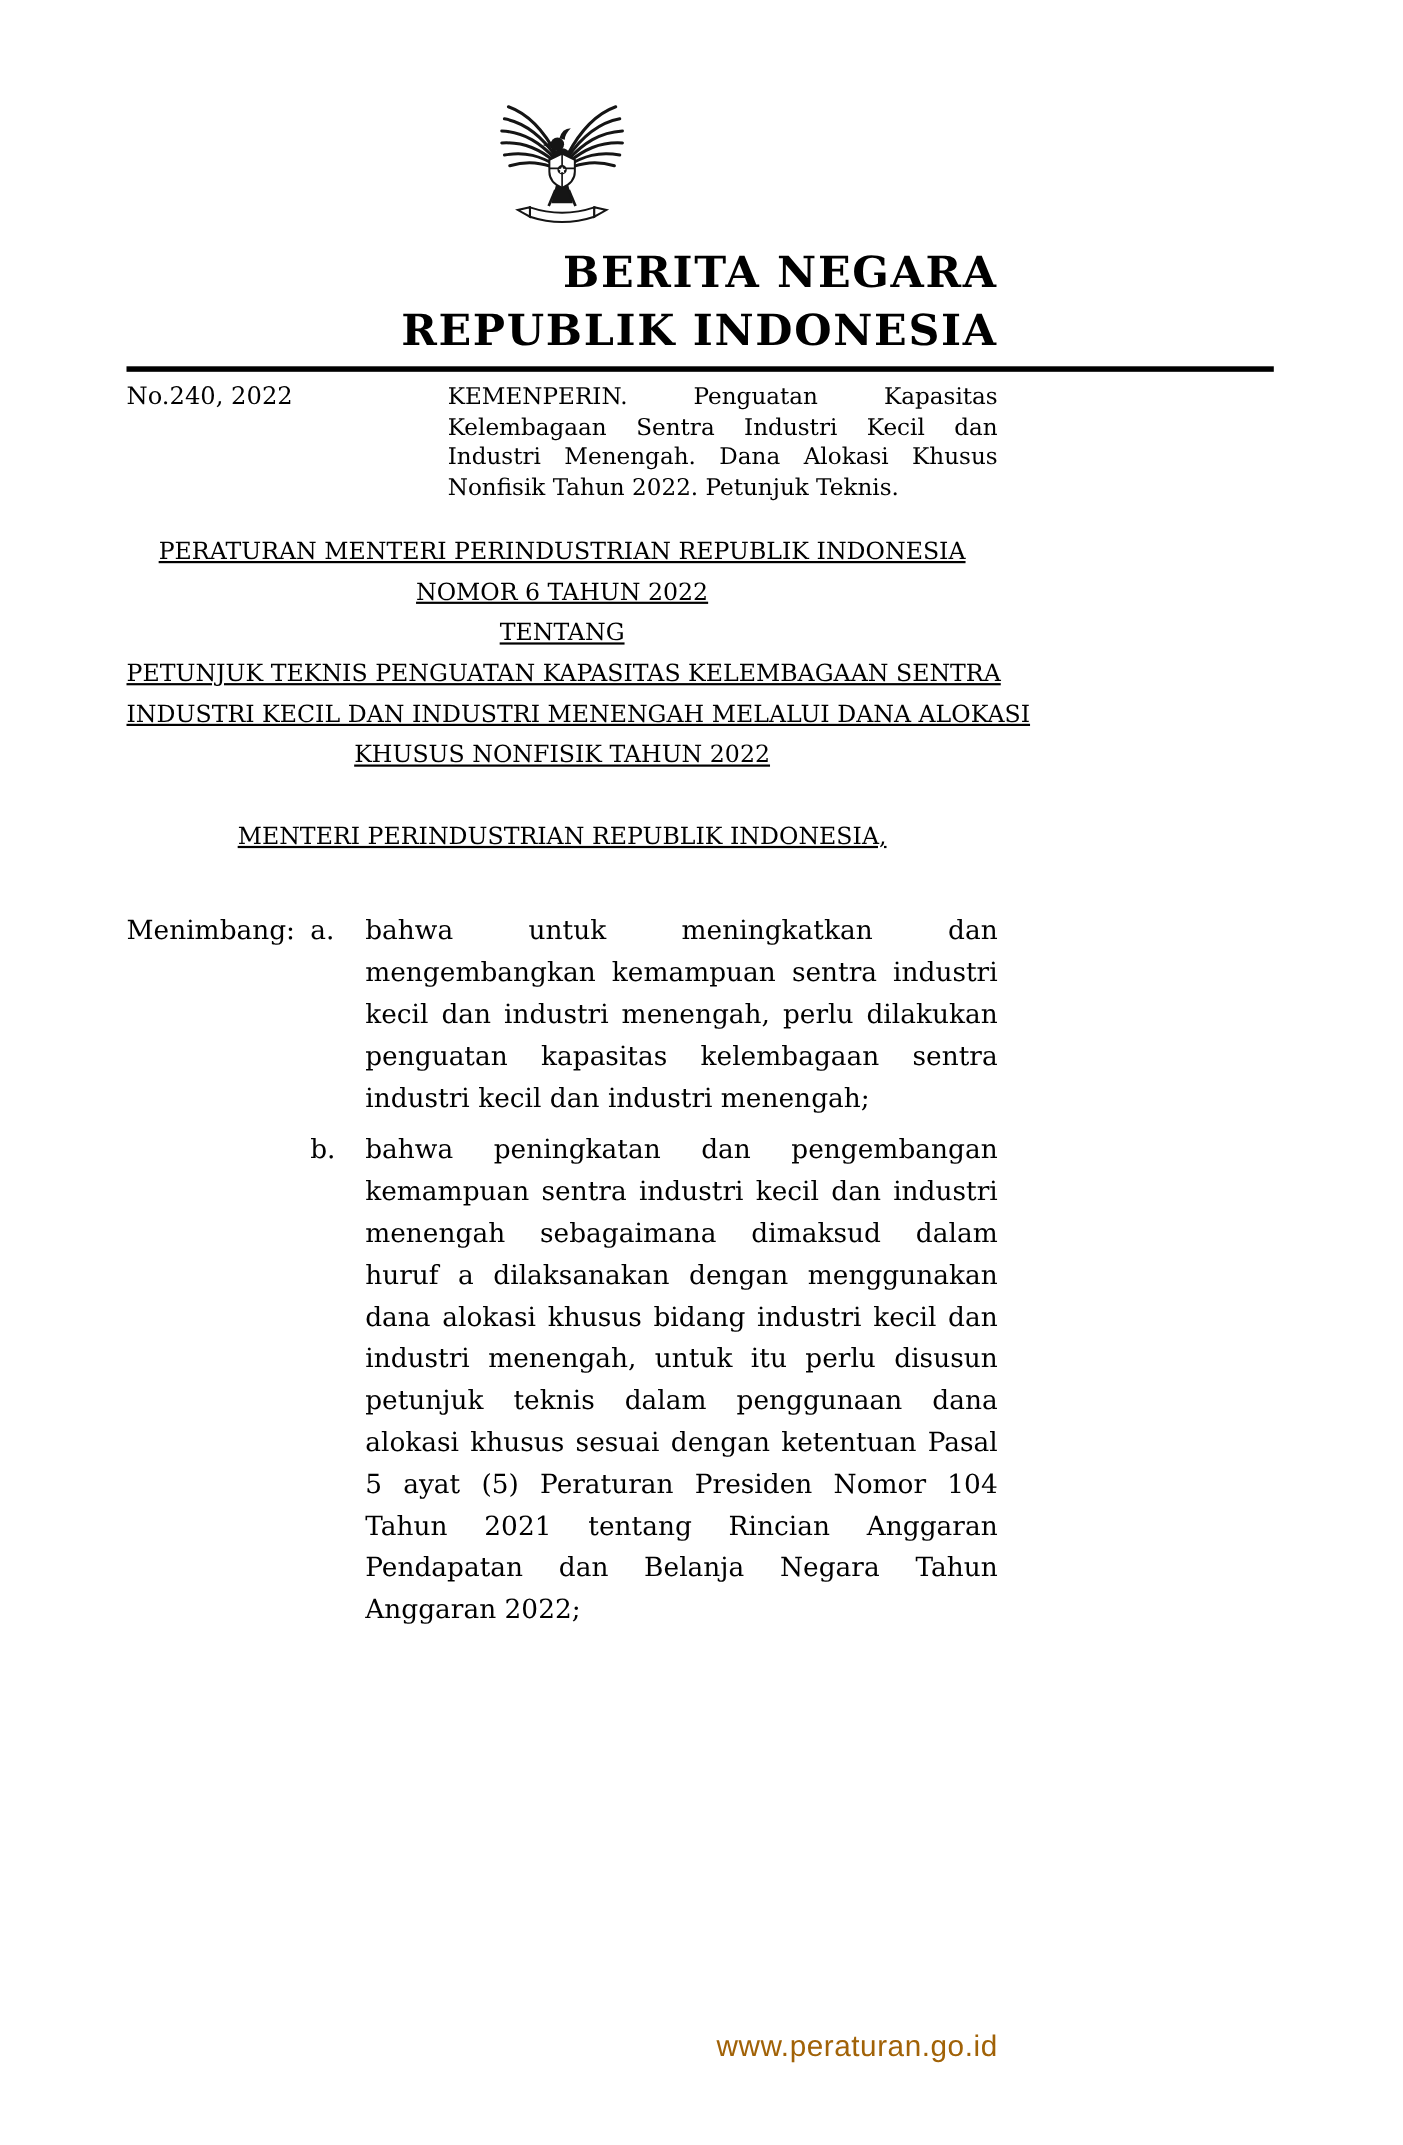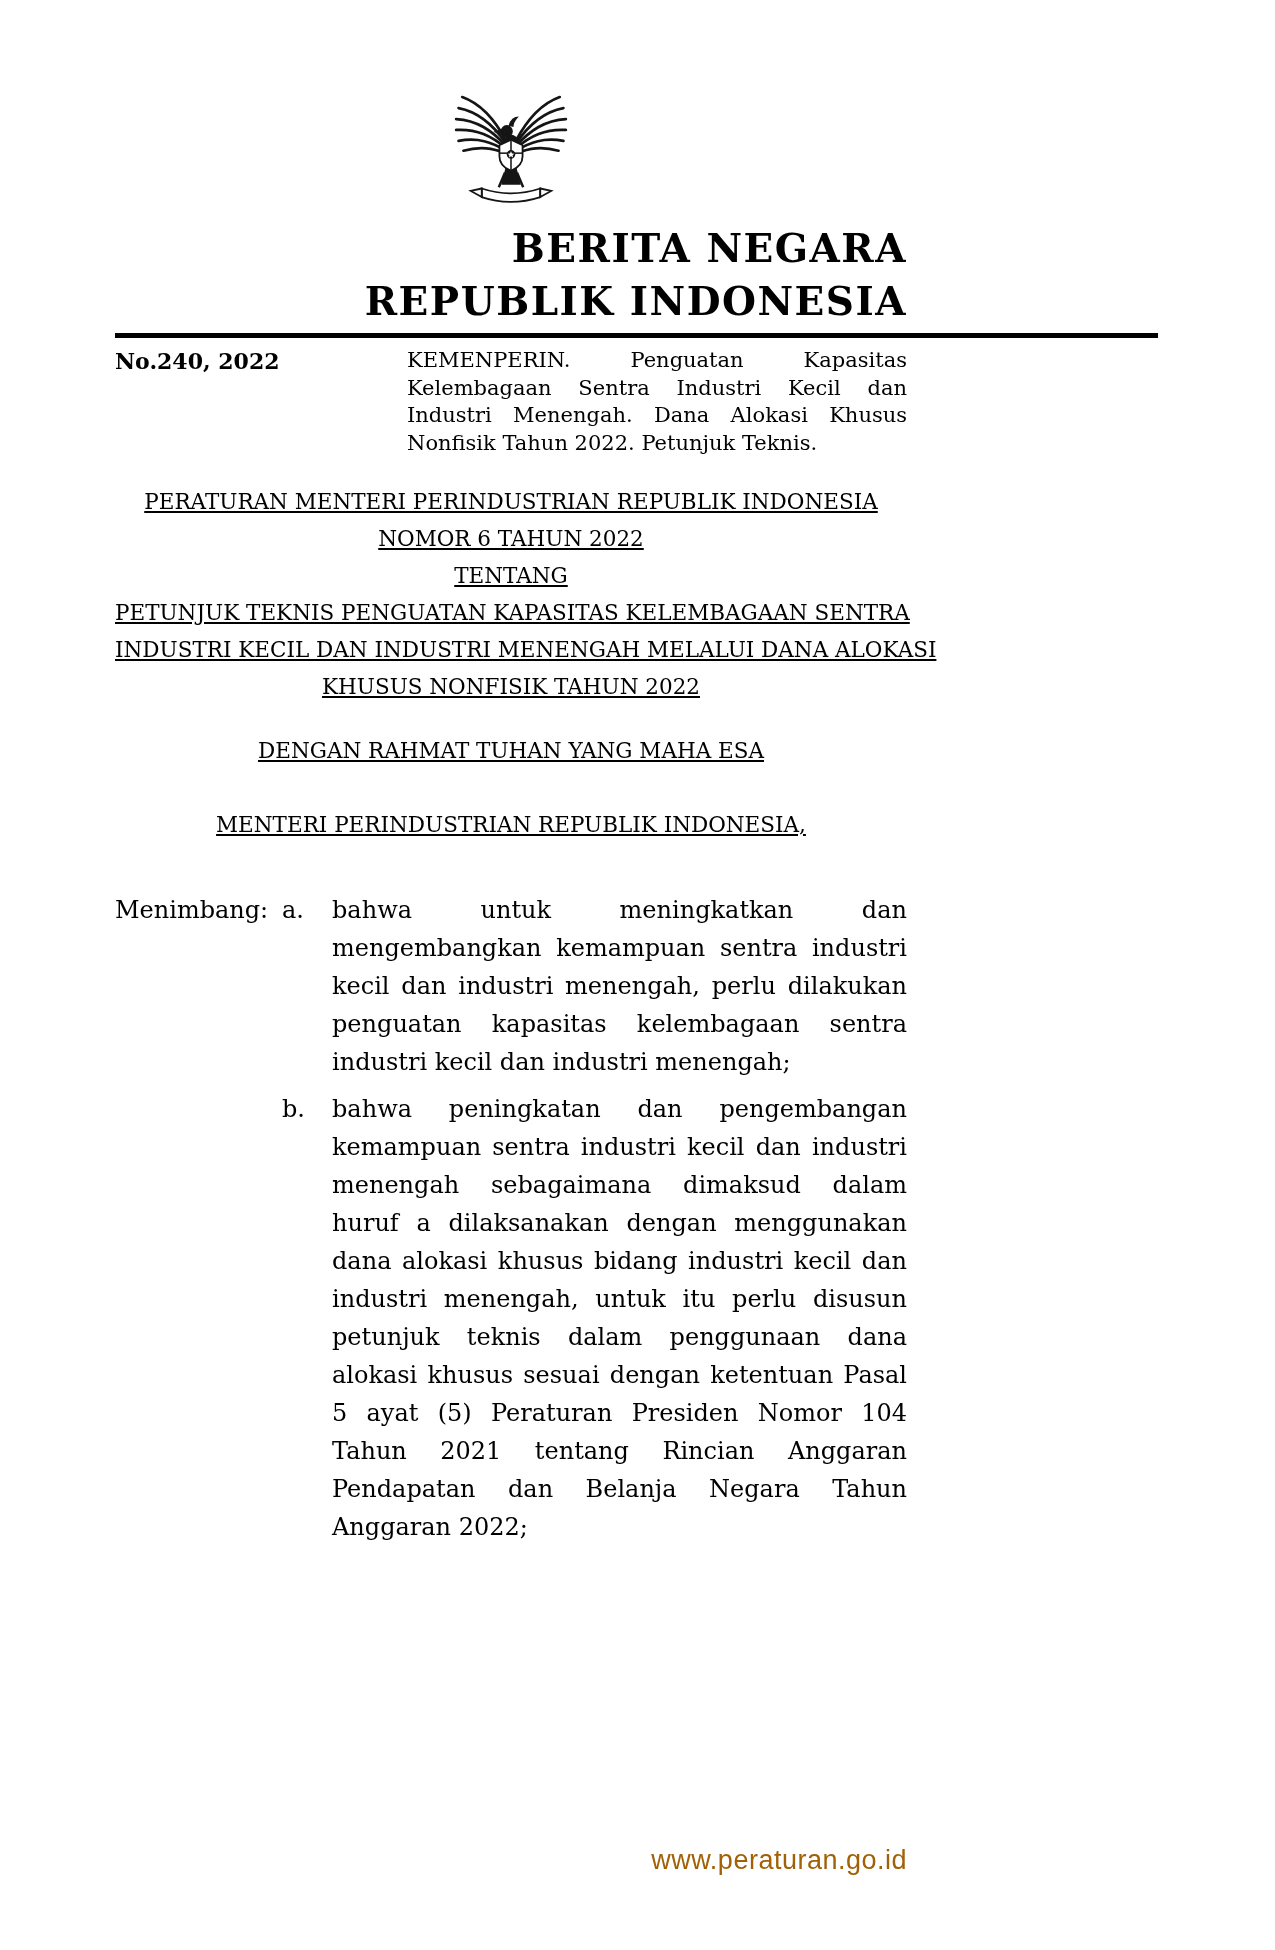--- a/index.html
+++ b/index.html
@@ -30,21 +30,21 @@
   }
 
   .rule {
     margin: 5px 0 0 115px;
     width: 1043px;
     height: 5px;
     background: #000000;
   }
 
   .meta-row { display: flex; margin-top: 9px; }
-  .meta-num { width: 292px; font-size: 22px; line-height: 28px; font-weight: bold; }
+  .meta-num { width: 292px; font-size: 22px; line-height: 28px; }
   .meta-abstract {
     width: 500px;
     font-size: 21px;
     line-height: 27.5px;
     text-align: justify;
   }
 
   .title-block { text-align: center; margin-top: 26px; font-size: 21.5px; }
   .t-line { line-height: 37px; white-space: nowrap; text-decoration: underline; }
   .invocation { margin-top: 27px; line-height: 37px; }
@@ -129,21 +129,20 @@
       <div class="meta-abstract">KEMENPERIN. Penguatan Kapasitas Kelembagaan Sentra Industri Kecil dan Industri Menengah. Dana Alokasi Khusus Nonfisik Tahun 2022. Petunjuk Teknis.</div>
     </div>
 
     <div class="title-block">
       <div class="t-line">PERATURAN MENTERI PERINDUSTRIAN REPUBLIK INDONESIA</div>
       <div class="t-line">NOMOR 6 TAHUN 2022</div>
       <div class="t-line">TENTANG</div>
       <div class="t-line">PETUNJUK TEKNIS PENGUATAN KAPASITAS KELEMBAGAAN SENTRA</div>
       <div class="t-line">INDUSTRI KECIL DAN INDUSTRI MENENGAH MELALUI DANA ALOKASI</div>
       <div class="t-line">KHUSUS NONFISIK TAHUN 2022</div>
-      <div class="t-line invocation">DENGAN RAHMAT TUHAN YANG MAHA ESA</div>
       <div class="t-line authority">MENTERI PERINDUSTRIAN REPUBLIK INDONESIA,</div>
     </div>
 
     <div class="consider">
       <div class="c-label">Menimbang</div>
       <div class="c-colon">:</div>
       <div class="c-items">
         <div class="c-item">
           <div class="c-marker">a.</div>
           <div class="c-text">bahwa untuk meningkatkan dan mengembangkan kemampuan sentra industri kecil dan industri menengah, perlu dilakukan penguatan kapasitas kelembagaan sentra industri kecil dan industri menengah;</div>

